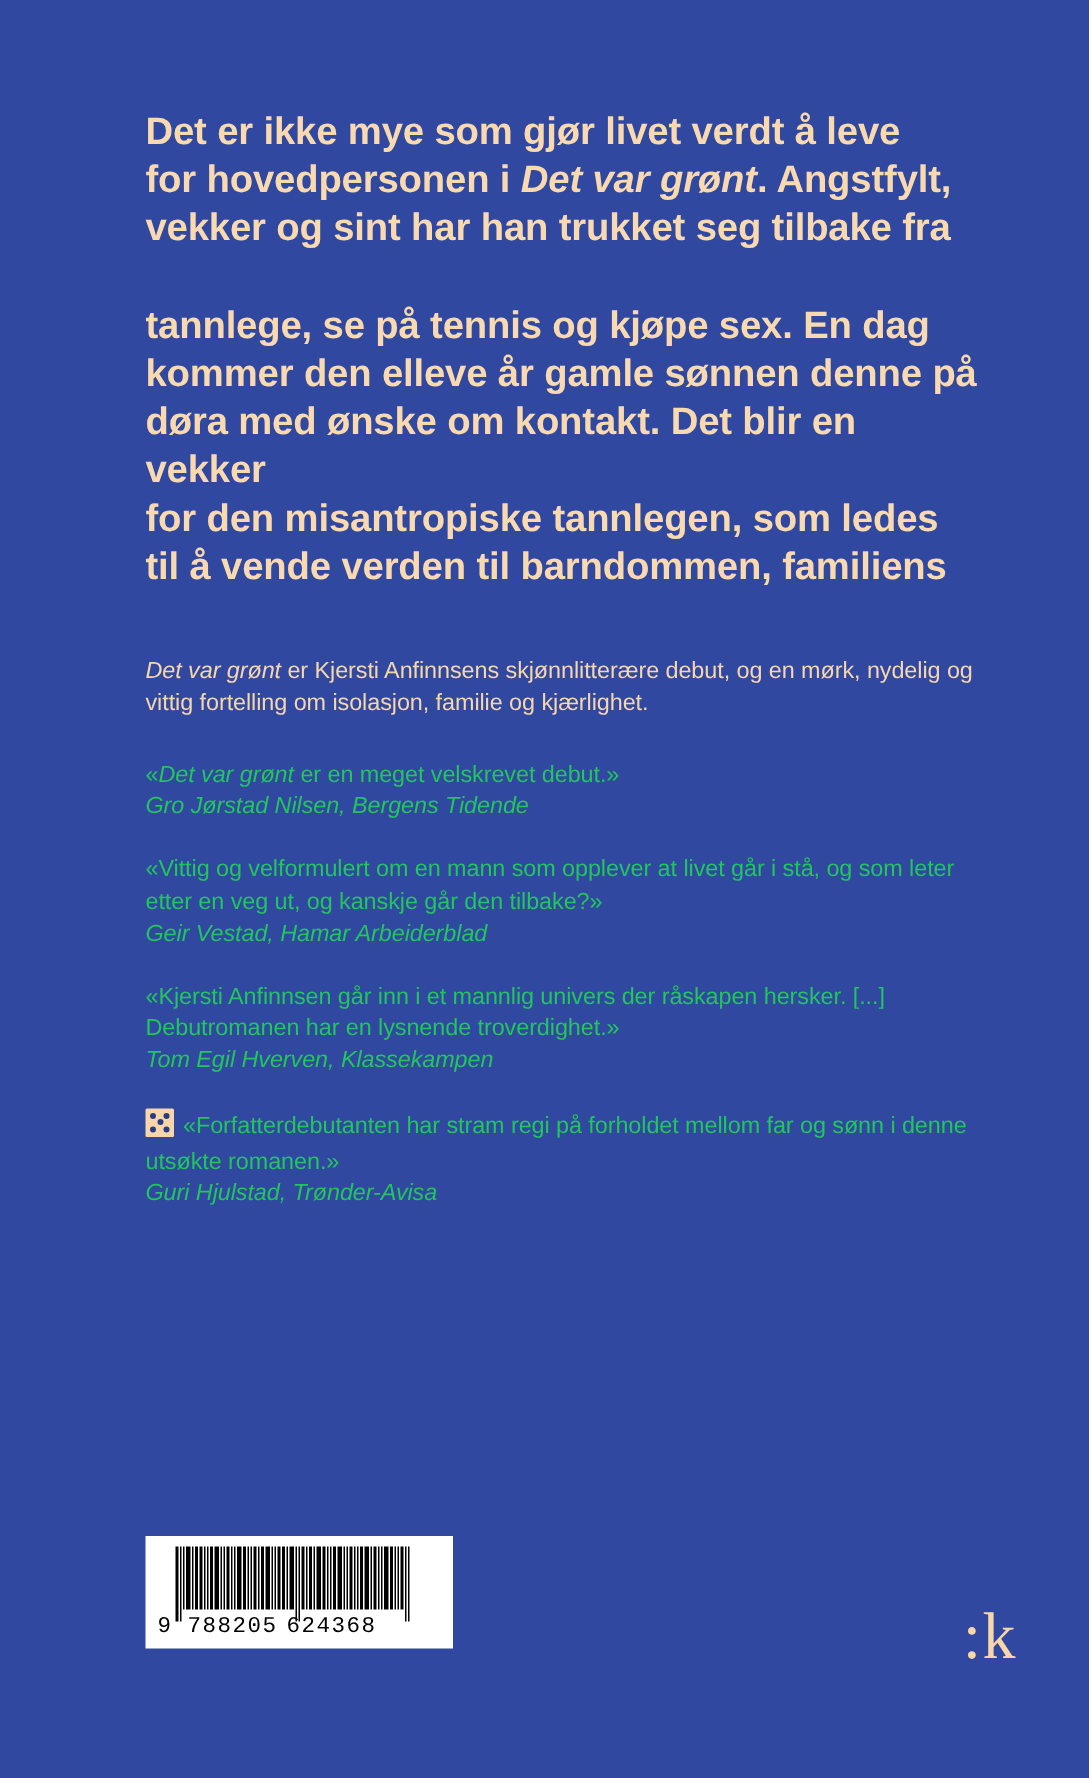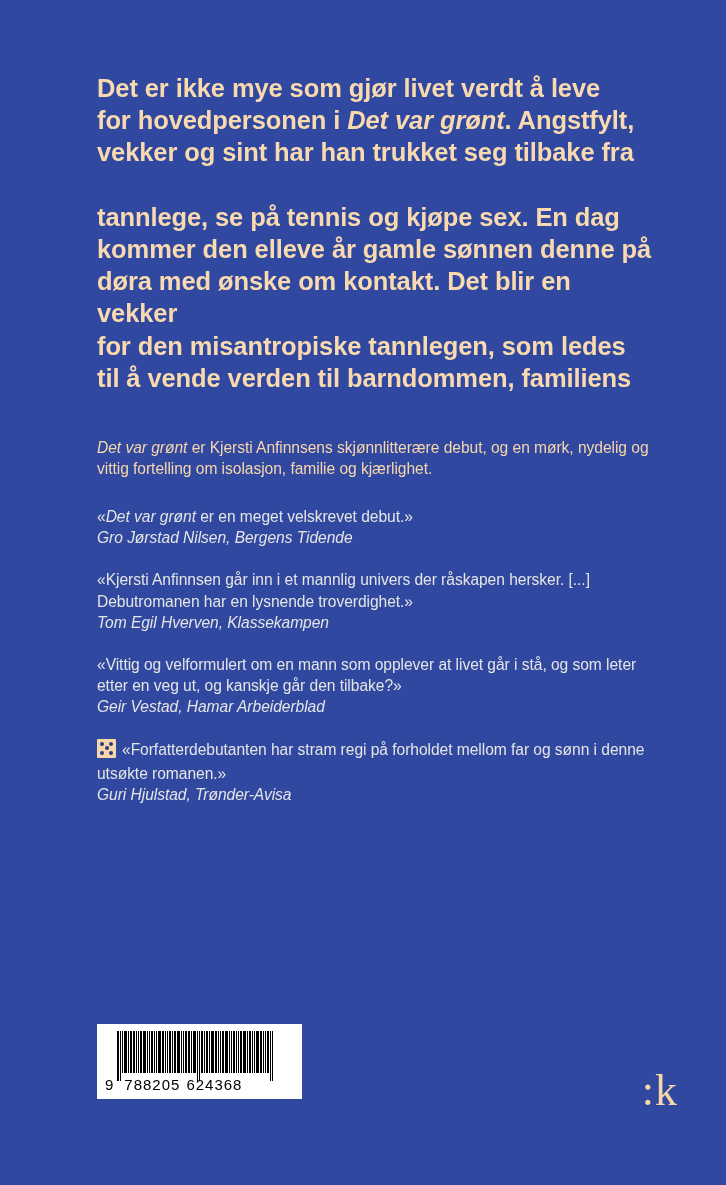--- a/index.html
+++ b/index.html
@@ -51,21 +51,21 @@
     letter-spacing: -0.05px;
   }
   .meta .ttl { font-style: italic; }
 
   
   .quotes {
     position: absolute;
     left: 97px;
     top: 506px;
     width: 566px;
-    color: #e5e5e5;
+    color: #22c55e;
     font-size: 15.6px;
     line-height: 21.2px;
     letter-spacing: -0.05px;
   }
   .quote-block {
     margin-bottom: 21px;
     position: relative;
   }
   .quote-block:last-child { margin-bottom: 0; }
   .quote-text { display: block; }
@@ -127,21 +127,21 @@
     background: #000;
     height: 42px;
     margin-right: 1px;
   }
   .barcode-bars i.guard { height: 50px; }
   .barcode-digits {
     position: absolute;
     left: 8px;
     bottom: 6px;
     width: 189px;
-    font-family: Liberation Sans, sans-serif;
+    font-family: Liberation Mono, monospace;
     font-size: 15px;
     color: #000;
     letter-spacing: 1px;
     white-space: nowrap;
   }
   .barcode-digits .d1 { margin-right: 10px; }
   .barcode-digits .d2 { margin-right: 6px; }
 
   
   .logo {
@@ -177,27 +177,27 @@
   </div>
 
   <div class="quotes">
 
     <div class="quote-block">
       <span class="quote-text"><span>«</span><span class="ttl">Det var grønt</span><span> er en meget velskrevet debut.»</span></span>
       <span class="quote-source">Gro Jørstad Nilsen, Bergens Tidende</span>
     </div>
 
     <div class="quote-block">
+      <span class="quote-text"><span>«</span><span>Vittig og velformulert om en mann som opplever at livet går i stå, og som leter etter en veg ut, og kanskje går den tilbake?»</span></span>
+      <span class="quote-source">Geir Vestad, Hamar Arbeiderblad</span>
+    </div>
+
+    <div class="quote-block">
       <span class="quote-text"><span>«</span><span>Kjersti Anfinnsen går inn i et mannlig univers der råskapen hersker. [...] Debutromanen har en lysnende troverdighet.»</span></span>
       <span class="quote-source">Tom Egil Hverven, Klassekampen</span>
-    </div>
-
-    <div class="quote-block">
-      <span class="quote-text"><span>«</span><span>Vittig og velformulert om en mann som opplever at livet går i stå, og som leter etter en veg ut, og kanskje går den tilbake?»</span></span>
-      <span class="quote-source">Geir Vestad, Hamar Arbeiderblad</span>
     </div>
 
     <div class="quote-block has-die">
       <span class="quote-text"><span class="die-wrap"><span class="die"><span class="pip p-tl"></span><span class="pip p-tr"></span><span class="pip p-c"></span><span class="pip p-bl"></span><span class="pip p-br"></span></span></span><span>«</span><span>Forfatterdebutanten har stram regi på forholdet mellom far og sønn i denne utsøkte romanen.»</span></span>
       <span class="quote-source">Guri Hjulstad, Trønder-Avisa</span>
     </div>
 
   </div>
 
   <div class="barcode">

